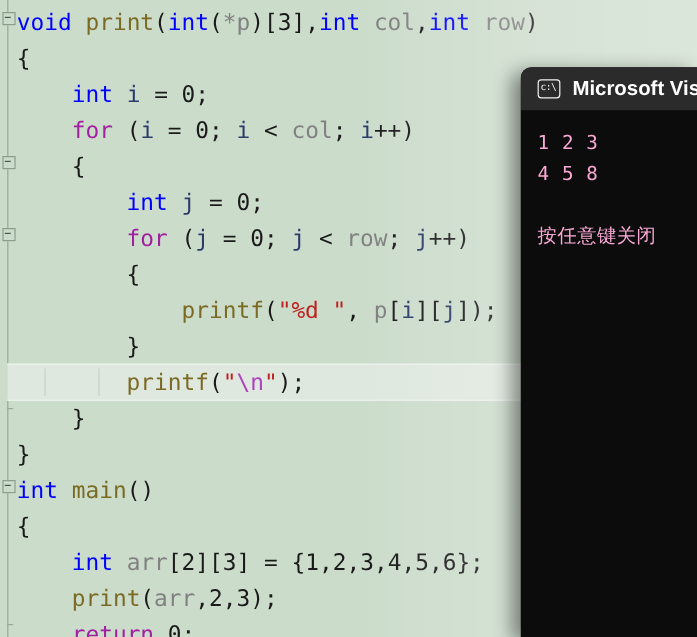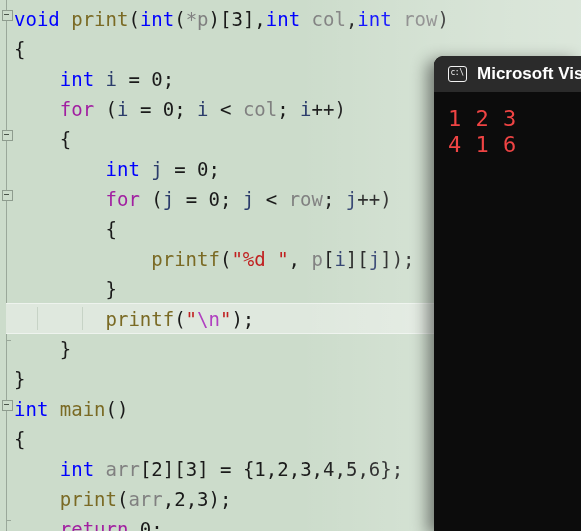--- a/index.html
+++ b/index.html
@@ -172,23 +172,23 @@
     white-space: nowrap;
   }
   #console-body {
     position: absolute;
     left: 0; top: 36px; right: 0; bottom: 0;
     background: #0c0c0c;
     padding: 14px 0 0 14px;
     box-sizing: border-box;
   }
   .con-line {
-    color: #ef4444;
+    color: #f9a8d4;
     font-family: "DejaVu Sans Mono", "Liberation Mono", monospace;
-    font-size: 22px;
+    font-size: 16px;
     line-height: 26px;
     white-space: pre;
     letter-spacing: 0.5px;
   }
   .con-blank { height: 26px; }
 </style>
 </head>
 <body>
 
 <div id="screen">
@@ -217,18 +217,19 @@
 
   <div id="console">
     <div id="console-titlebar">
       <div id="console-icon">
         <span>c:\</span>
       </div>
       <div id="console-title">Microsoft Vis</div>
     </div>
     <div id="console-body">
         <div class="con-line">1 2 3</div>
-        <div class="con-line">4 1 6</div>
+        <div class="con-line">4 5 8</div>
         <div class="con-line con-blank"></div>
+        <div class="con-line">按任意键关闭</div>
       </div>
   </div>
 
 </div>
 
 </body></html>

